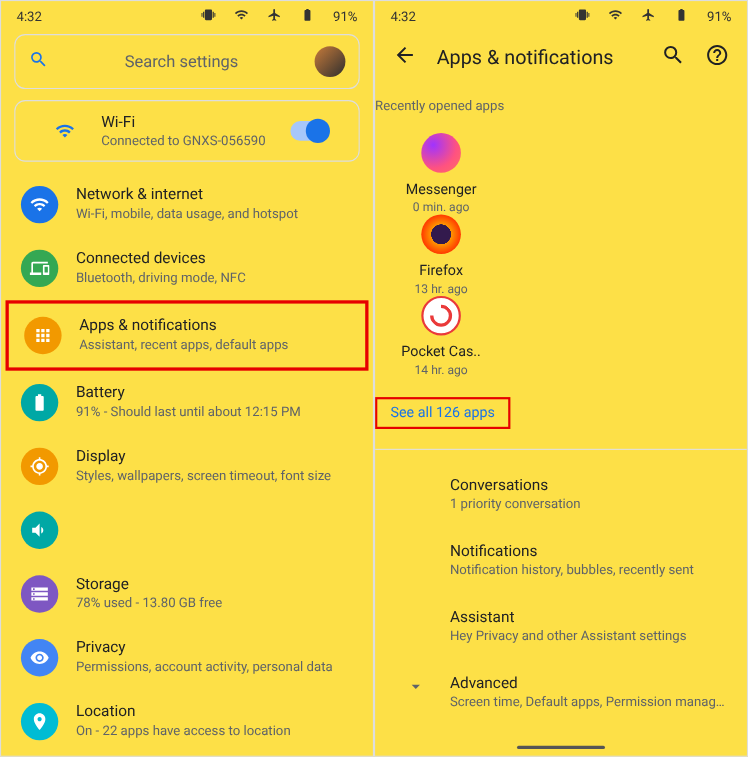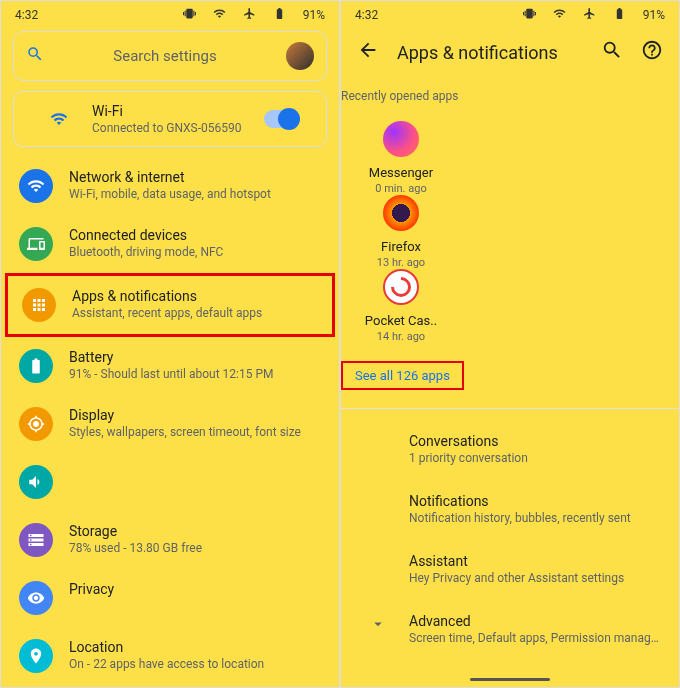--- a/index.html
+++ b/index.html
@@ -178,20 +178,21 @@
         </div>
       </div>
       <div class="settings-item">
         <div class="icon-circle c-lblue">
           <svg viewBox="0 0 24 24">
             <path d="M12 4.5C7 4.5 2.73 7.61 1 12c1.73 4.39 6 7.5 11 7.5s9.27-3.11 11-7.5c-1.73-4.39-6-7.5-11-7.5zM12 17c-2.76 0-5-2.24-5-5s2.24-5 5-5 5 2.24 5 5-2.24 5-5 5zm0-8c-1.66 0-3 1.34-3 3s1.34 3 3 3 3-1.34 3-3-1.34-3-3-3z"></path>
           </svg>
         </div>
         <div class="item-text">
           <div class="item-title">Privacy</div>
+          <div class="item-sub">Permissions, account activity, personal data</div>
         </div>
       </div>
       <div class="settings-item">
         <div class="icon-circle c-cyan">
           <svg viewBox="0 0 24 24">
             <path d="M12 2C8.13 2 5 5.13 5 9c0 5.25 7 13 7 13s7-7.75 7-13c0-3.87-3.13-7-7-7zm0 9.5c-1.38 0-2.5-1.12-2.5-2.5s1.12-2.5 2.5-2.5 2.5 1.12 2.5 2.5-1.12 2.5-2.5 2.5z"></path>
           </svg>
         </div>
         <div class="item-text">
           <div class="item-title">Location</div>

